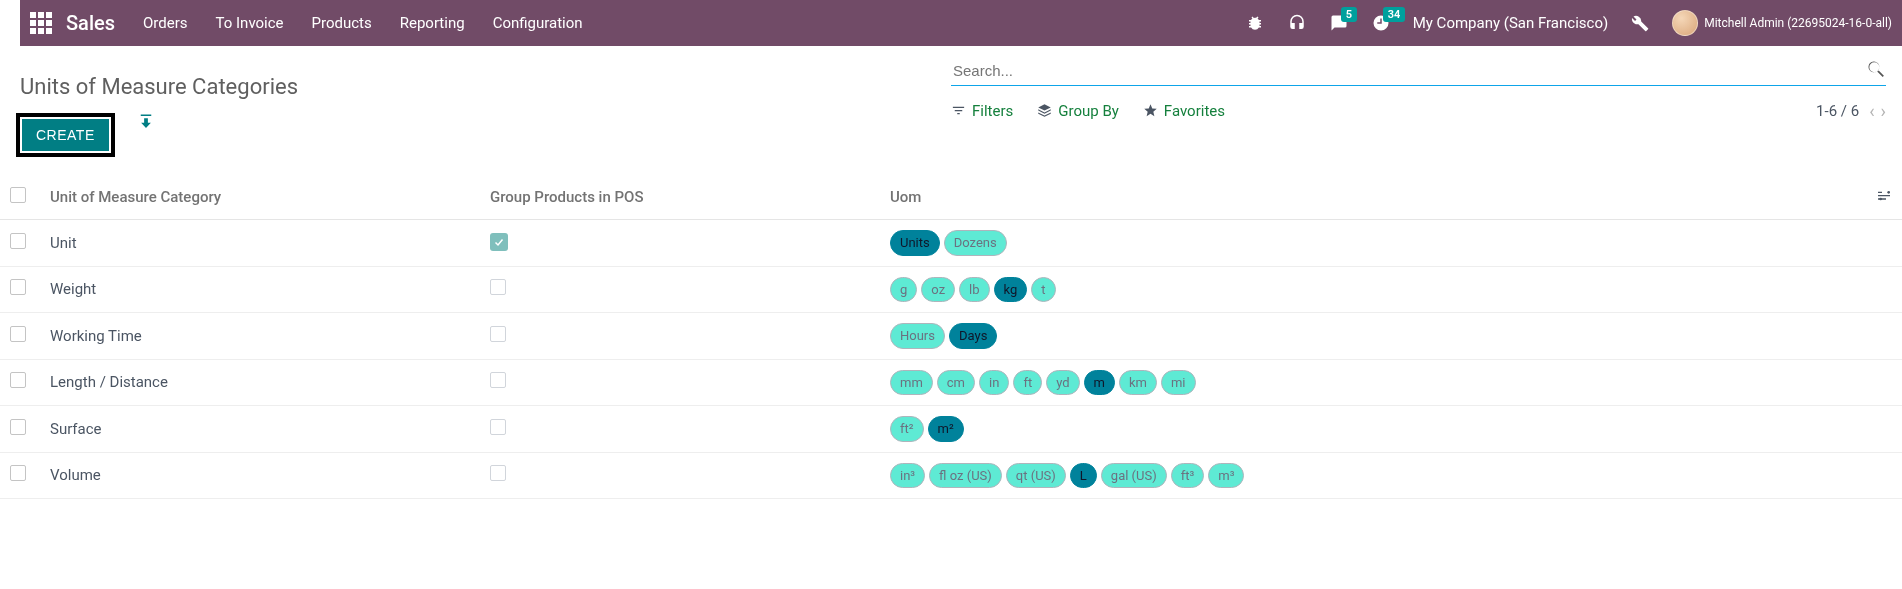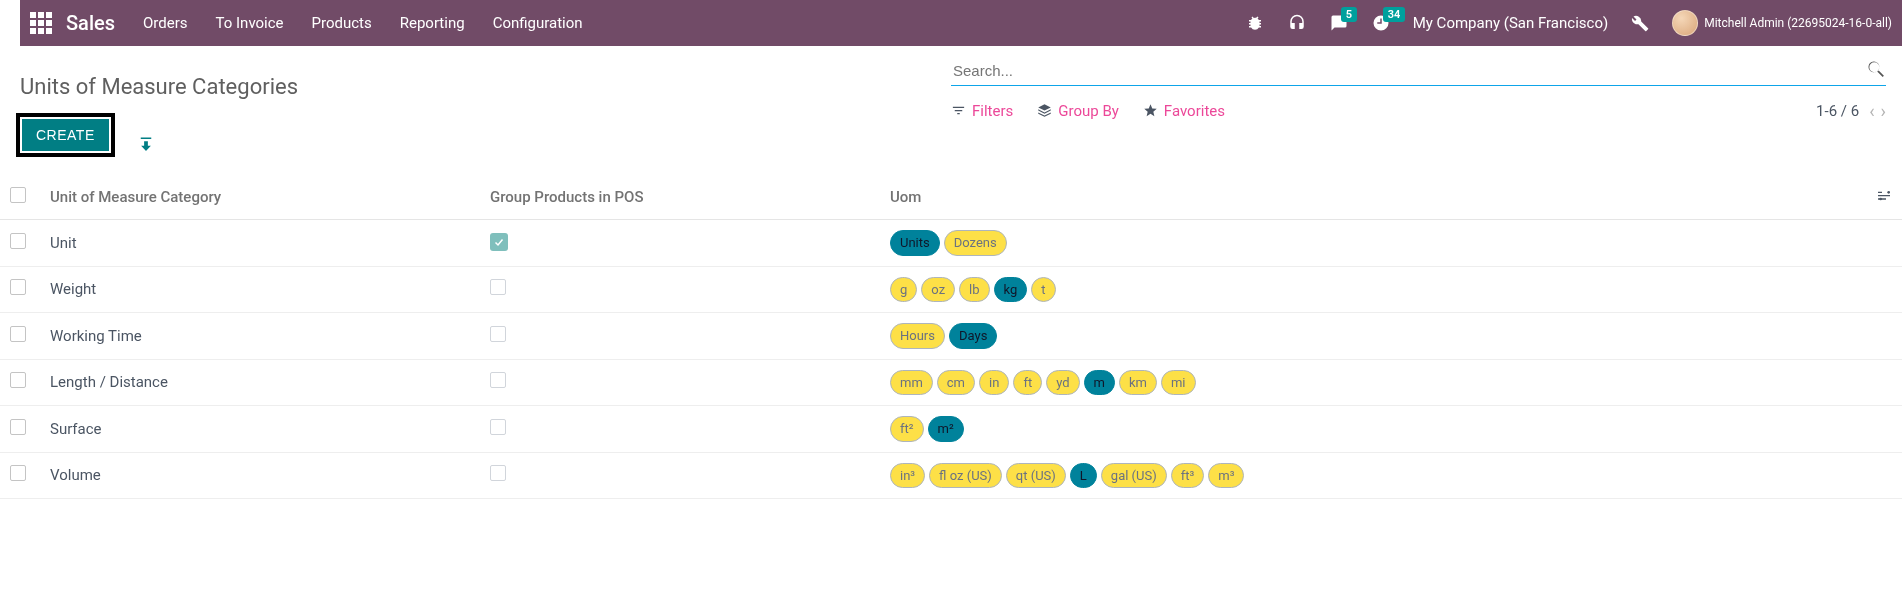--- a/index.html
+++ b/index.html
@@ -17,48 +17,48 @@
   .nav-icon svg { fill:#fff; }
   .badge { position:absolute; top:-6px; left:12px; background:#00a09d; color:#fff; font-size:11px; padding:1px 5px; border-radius:3px; font-weight:600; }
   .company { font-size: 15px; }
   .avatar { width: 26px; height:26px; border-radius:50%; background: radial-gradient(circle at 35% 30%, #f5d7b8 0%, #d9a679 100%); display:inline-block; margin-right:6px; border:1px solid rgba(255,255,255,.4);}
   .user { display:flex; align-items:center; font-size:12px; }
   
   .control-panel { display:flex; padding: 10px 16px 0 16px; }
   .cp-left { flex:1;margin-top:12px; }
   .cp-right { flex:1; }
   .page-title { font-size: 22px; color:#5f5f5f; margin: 6px 0 14px 4px;}
-  .create-row { display:flex; align-items:flex-end; gap:22px; }
+  .create-row { display:flex; align-items:flex-start; gap:22px; }
   .create-wrap { border:4px solid #000; padding:2px; display:inline-block; }
   .btn-create { background:#017e84; color:#fff; border:none; padding:8px 14px; font-size:14px; letter-spacing:0.5px; cursor:pointer; }
   .dl-icon { color:#017e84; cursor:pointer; }
   
   .search-row { display:flex; align-items:center; border-bottom:1px solid #0ea5e9; margin-bottom:14px;}
   .search-input { flex:1; border:none; outline:none; font-size:15px; padding:6px 2px; color:#6b7280; background:transparent;}
   .search-btn { background:none; border:none; cursor:pointer; }
   
   .filter-row { display:flex; align-items:center; gap:24px; }
-  .filter-item { display:flex; align-items:center; gap:6px; color:#ec4899; cursor:pointer; font-size:15px;}
+  .filter-item { display:flex; align-items:center; gap:6px; color:#15803d; cursor:pointer; font-size:15px;}
   .pager { margin-left:auto; display:flex; align-items:center; gap:10px; color:#4b5563; font-size:15px;}
   .pager-arrows { display:flex; gap:6px; }
   .pager-arrows span { color:#b5b5b5; font-size:18px; cursor:pointer; }
   
   .table-wrap { margin-top: 18px; }
   table { width:100%; border-collapse:collapse; }
   th { text-align:left; font-weight:500; color:#737373; padding:12px 10px; border-bottom:1px solid #e5e5e5; font-size:15px;}
   td { padding:10px 10px; border-bottom:1px solid #eee; color:#4b5563; font-size:15px; vertical-align:middle;}
   .chk { width:16px; height:16px; border:1px solid #c4c4c4; border-radius:2px; display:inline-block; background:#fff;}
   .pos-check { width:18px; height:18px; border-radius:3px; background:#7fbfbc; display:inline-flex; align-items:center; justify-content:center; }
   .pos-check svg { stroke:#fff; stroke-width:3; fill:none; }
   .pos-empty { width:16px; height:16px; border:1px solid #d1d5db; border-radius:2px; display:inline-block;}
   
   .tags { display:flex; flex-wrap:wrap; gap:4px; align-items:center; }
   .tag { border-radius:14px; font-size:13px; padding:2px 9px; line-height:1.5; display:inline-block;}
   .tag.filled { background:#00829b; color:#0f172a; border:1px solid #00829b;}
-  .tag.outline { background:#fde047; color:#6b7280; border:1px solid #aeb5bc;}
+  .tag.outline { background:#5eead4; color:#6b7280; border:1px solid #aeb5bc;}
   
   .col-chk { width:40px; }
   .col-cat { width:440px; }
   .col-pos { width:400px; }
   .col-uom { }
   .col-opt { width:36px; text-align:right;}
   .opt-icon { color:#4b5563; cursor:pointer;}
 </style>
 </head>
 <body>

